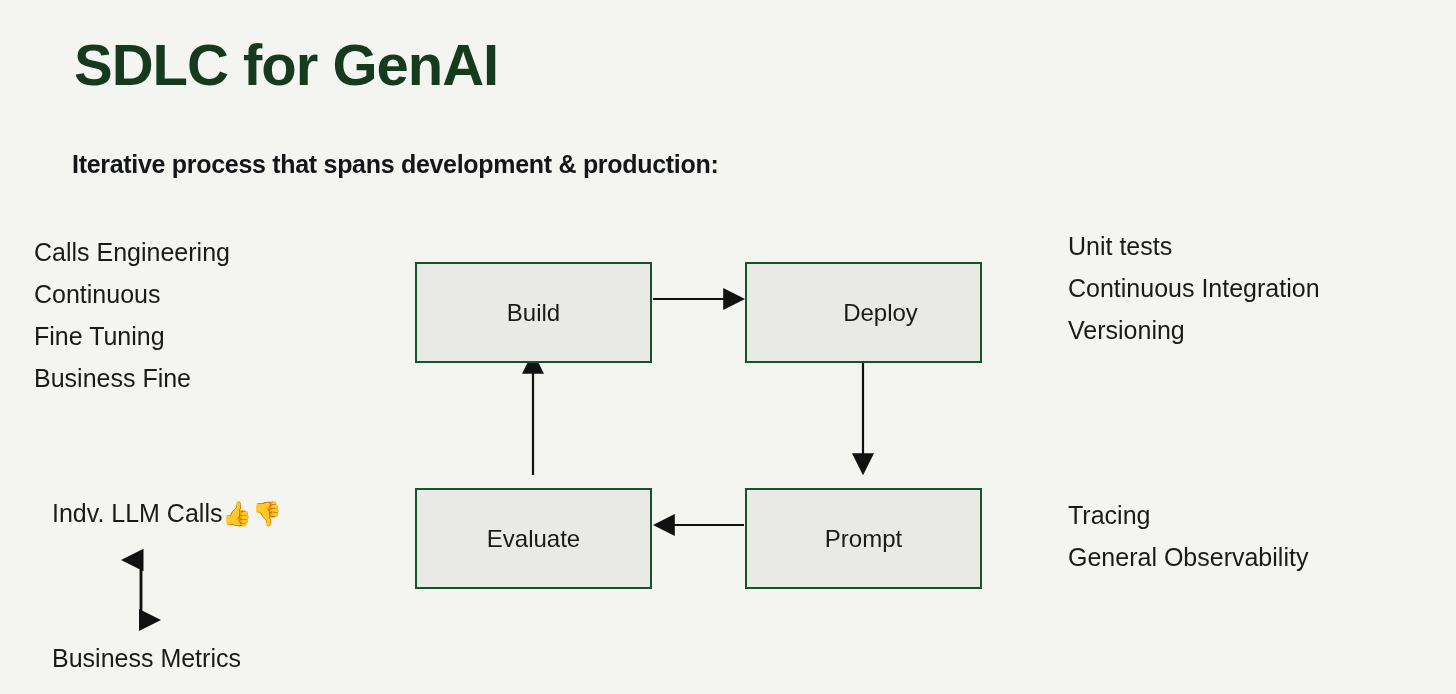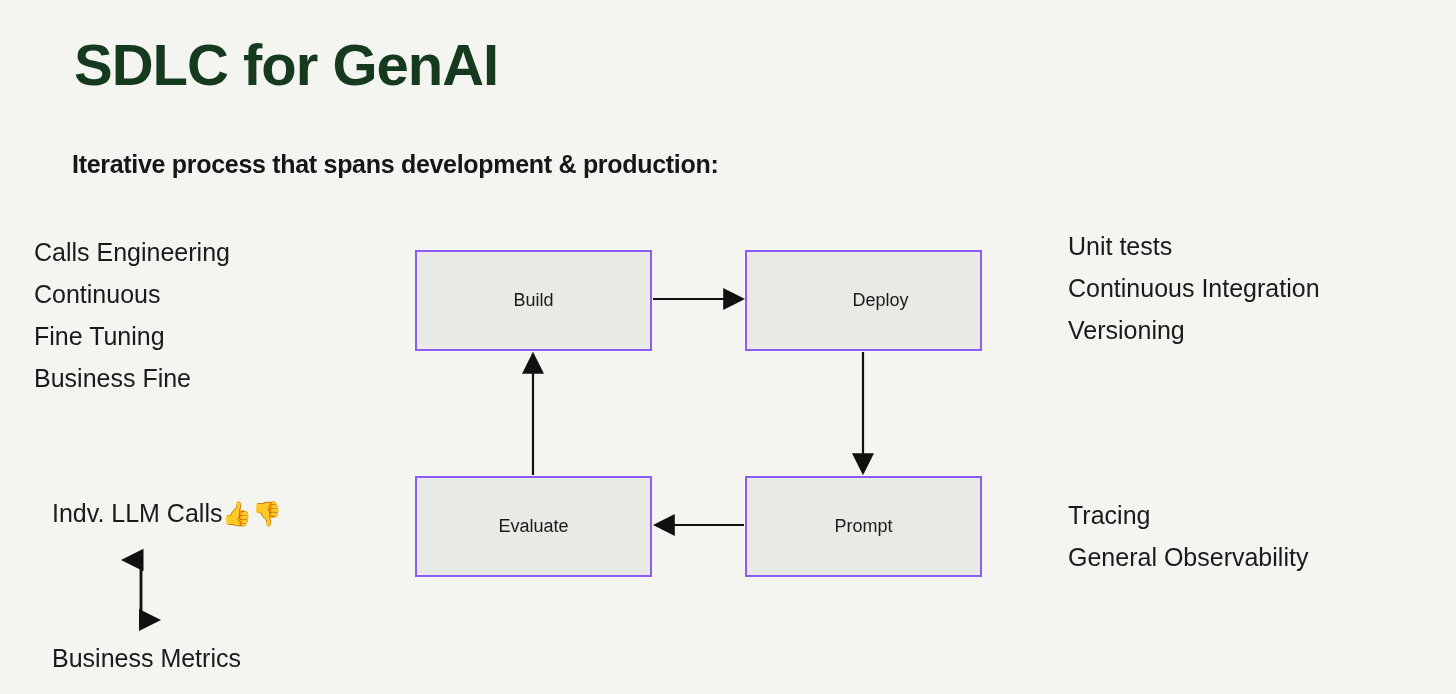--- a/index.html
+++ b/index.html
@@ -57,27 +57,28 @@
   #right-obs-list { left: 1068px; top: 494px; }
 
   .emoji {
     font-family: "DejaVu Sans", sans-serif;
     font-size: 24px;
   }
 
   .flow-box {
     position: absolute;
     background: #e9e9e5;
-    border: 2px solid #8b5cf6;
+    border: 2px solid #14532d;
     display: flex;
     align-items: center;
     justify-content: center;
-    font-size: 18px;
+    font-size: 24px;
     color: #1a1a1a;
     box-sizing: border-box;
+    margin-top: 12px;
   }
   #box-build    { left: 415px; top: 250px; width: 237px; height: 101px; }
   #box-deploy   { left: 745px; top: 250px; width: 237px; height: 101px; padding-left: 34px; }
   #box-evaluate { left: 415px; top: 476px; width: 237px; height: 101px; }
   #box-monitor  { left: 745px; top: 476px; width: 237px; height: 101px; }
 
   #flow-arrows {
     position: absolute;
     left: 0;
     top: 0;

